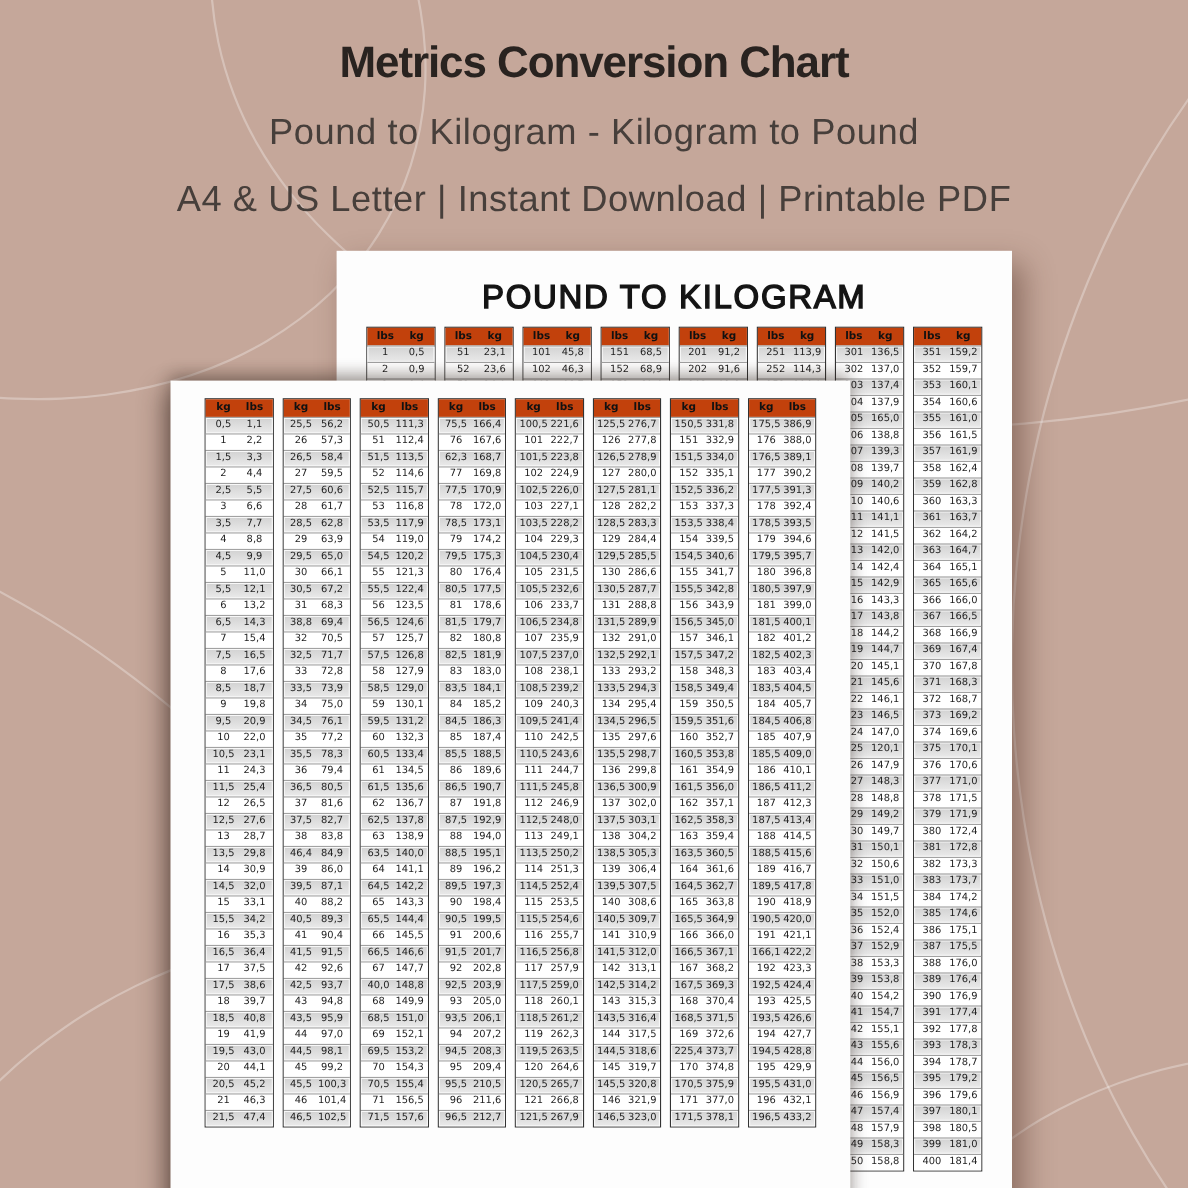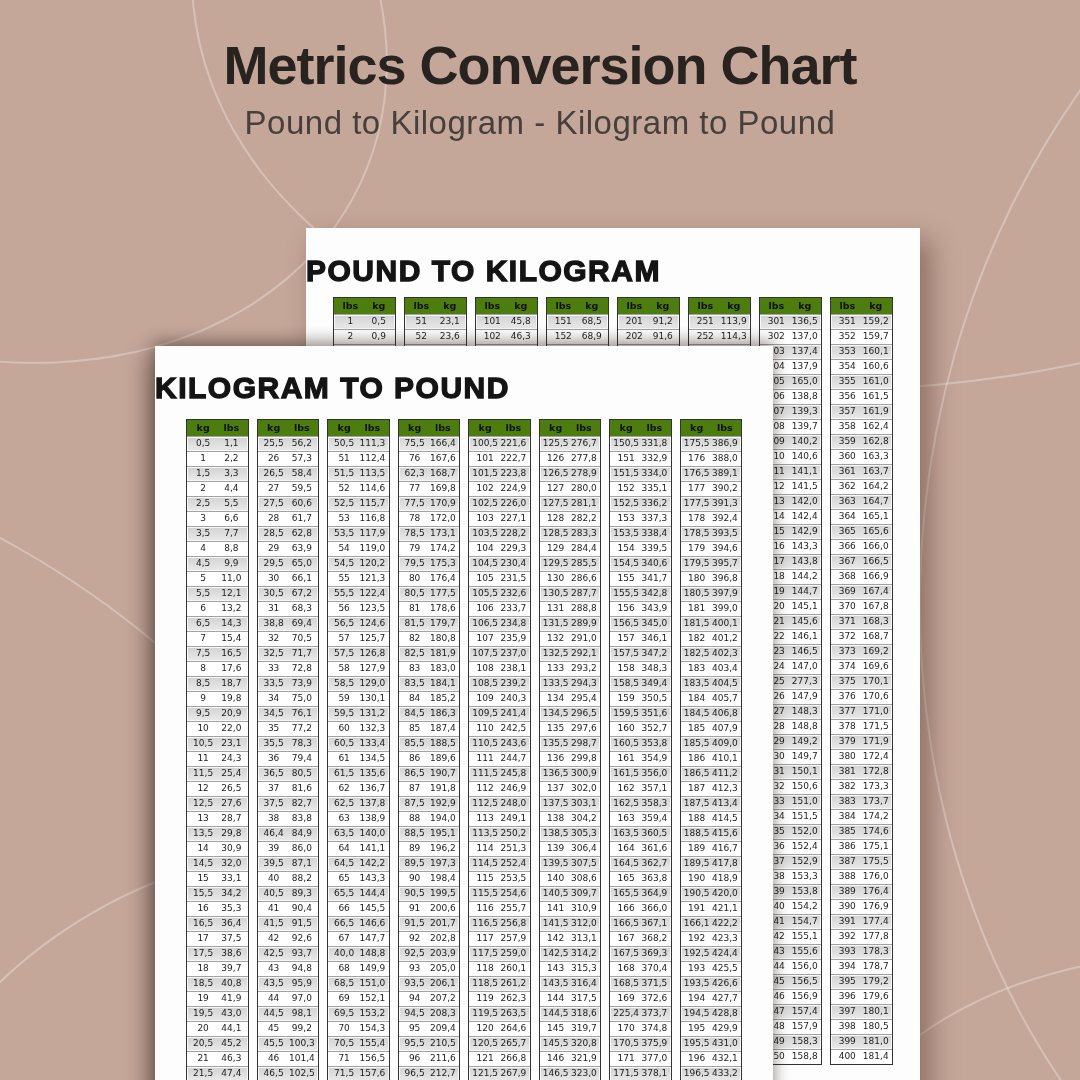--- a/index.html
+++ b/index.html
@@ -1,59 +1,60 @@
 <!DOCTYPE html>
 <html><head>
 <meta charset="utf-8">
 <style>
   html,body{margin:0;padding:0}
   body{width:1080px;height:1080px;overflow:hidden;position:relative;
        background:#c5a79a;font-family:"DejaVu Sans",sans-serif}
   .curve{position:absolute;border:2px solid rgba(255,255,255,.30);border-radius:50%;z-index:0}
   .hdr{position:absolute;top:36px;left:0;width:1080px;text-align:center;z-index:3}
   .hdr .title{margin:0;font-family:"Liberation Sans",sans-serif;font-weight:bold;
-       font-size:54px;line-height:1.08;color:#292320;letter-spacing:-1px}
-  .hdr .sub{margin-top:8px;font-family:"Liberation Sans",sans-serif;
+       font-size:40px;line-height:1.08;color:#292320;letter-spacing:-1px}
+  .hdr .sub{margin-top:20px;font-family:"Liberation Sans",sans-serif;
        font-size:33px;line-height:1.25;color:#473f3b;letter-spacing:.5px}
   .page{position:absolute;background:#fdfdfd}
   .page-back{left:306px;top:228px;width:614px;height:880px;z-index:1;
        box-shadow:10px 12px 26px rgba(70,40,28,.45)}
   .page-front{left:155px;top:346px;width:618px;height:880px;z-index:2;
        box-shadow:0 -5px 14px rgba(40,25,18,.38),-8px 8px 22px rgba(40,25,18,.42)}
-  .page-title{font-family:"Liberation Sans",sans-serif;font-weight:bold;
+  .page-title{text-align:center;font-family:"Liberation Sans",sans-serif;font-weight:normal;
        font-size:30px;line-height:30px;color:#141414;letter-spacing:1.5px;
        -webkit-text-stroke:1.3px #141414}
   .page-back .page-title{margin-top:28px}
   .page-front .page-title{margin-top:27px}
   .cols{display:flex;gap:8px}
   .page-back .cols{margin:11px 27px 0 27px}
   .page-front .cols{margin:16px 31px 0 31px}
   .tgroup{flex:1;border:1px solid #333;background:#fff;align-self:flex-start;width:100%}
   .trow{display:flex;height:15px;box-sizing:border-box;border-top:1px solid #a2a2a2;padding:0 2px}
   .trow span{flex:1;text-align:center;font-family:"DejaVu Sans",sans-serif;
        font-size:9px;line-height:13px;color:#1d1d1d;white-space:nowrap;overflow:hidden}
-  .trow.thead{height:16px;border-top:none;background:#4d7c0f}
+  .trow.thead{height:16px;border-top:none;background:#c2410c}
   .trow.thead span{font-weight:bold;font-size:9.5px;line-height:15px;color:#111}
   .trow.odd{background:linear-gradient(180deg,#d2d2d2 0%,#e9e9e9 95%);
        box-shadow:inset 0 0 0 1px #f8f8f8}
   .trow.even{background:#fff}
 </style>
 </head>
 <body>
 
 <div class="curve" style="width:900px;height:700px;left:-500px;top:-360px;transform:rotate(25deg)"></div>
 <div class="curve" style="width:1600px;height:1000px;left:180px;top:-630px;transform:rotate(-12deg)"></div>
 <div class="curve" style="width:1400px;height:1600px;left:920px;top:-220px;transform:rotate(6deg)"></div>
 <div class="curve" style="width:1700px;height:1500px;left:-1250px;top:430px;transform:rotate(16deg)"></div>
 <div class="curve" style="width:760px;height:560px;left:-120px;top:860px;transform:rotate(-22deg)"></div>
 <div class="curve" style="width:900px;height:680px;left:790px;top:960px;transform:rotate(12deg)"></div>
 
 <div class="hdr">
   <div class="title">Metrics Conversion Chart</div>
   <div class="sub">Pound to Kilogram - Kilogram to Pound</div>
+  <div class="sub">A4 &amp; US Letter | Instant Download | Printable PDF</div>
 </div>
 
 <div class="page page-back">
   <div class="page-title">POUND TO KILOGRAM</div>
   <div class="cols">
       <div class="tgroup">
         <div class="trow thead">
           <span>lbs</span>
           <span>kg</span>
         </div>
@@ -1384,21 +1385,21 @@
         <div class="trow odd">
           <span>323</span>
           <span>146,5</span>
         </div>
         <div class="trow even">
           <span>324</span>
           <span>147,0</span>
         </div>
         <div class="trow odd">
           <span>325</span>
-          <span>277,3</span>
+          <span>120,1</span>
         </div>
         <div class="trow even">
           <span>326</span>
           <span>147,9</span>
         </div>
         <div class="trow odd">
           <span>327</span>
           <span>148,3</span>
         </div>
         <div class="trow even">
@@ -1697,21 +1698,20 @@
         </div>
         <div class="trow even">
           <span>400</span>
           <span>181,4</span>
         </div>
       </div>
     </div>
 </div>
 
 <div class="page page-front">
-  <div class="page-title">KILOGRAM TO POUND</div>
   <div class="cols">
       <div class="tgroup">
         <div class="trow thead">
           <span>kg</span>
           <span>lbs</span>
         </div>
         <div class="trow odd">
           <span>0,5</span>
           <span>1,1</span>
         </div>

